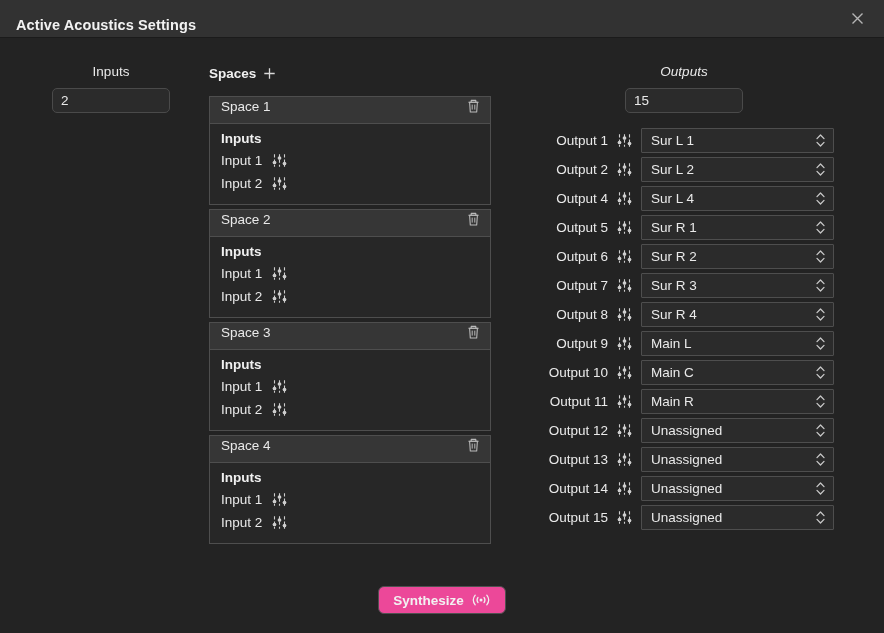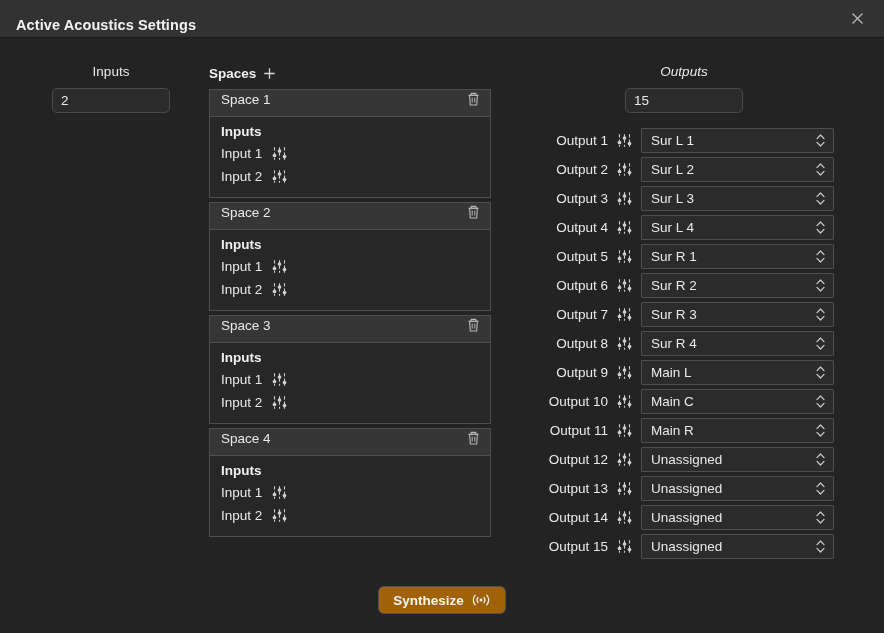--- a/index.html
+++ b/index.html
@@ -81,21 +81,21 @@
   .spaces-col {
     position: absolute;
     left: 209px;
     top: 26px;
     width: 282px;
   }
   .spaces-head {
     display: flex;
     align-items: center;
     gap: 7px;
-    margin-bottom: 7px;
+    margin-bottom: 14px;
     height: 18px;
   }
   .spaces-head-label {
     font-size: 13.5px;
     font-weight: bold;
     color: #f0f0f0;
   }
   .add-icon {
     cursor: pointer;
     display: flex;
@@ -198,21 +198,21 @@
   
   .footer {
     position: absolute;
     left: 0;
     right: 0;
     bottom: 19px;
     display: flex;
     justify-content: center;
   }
   .synth-btn {
-    background: #a16207;
+    background: #ec4899;
     border: 1px solid #505050;
     border-radius: 6px;
     height: 28px;
     padding: 0 14px;
     display: flex;
     align-items: center;
     gap: 7px;
     cursor: pointer;
   }
   .synth-label {
@@ -464,42 +464,20 @@
             <span class="select-value">Sur L 2</span>
             <span class="stepper-icon">
               <svg width="11" height="17" viewBox="0 0 11 17">
                 <path d="M2 6.6 L5.5 3.0 L9 6.6" stroke="#c8c8c8" stroke-width="1.3" fill="none" stroke-linecap="round" stroke-linejoin="round"></path>
                 <path d="M2 10.4 L5.5 14.0 L9 10.4" stroke="#c8c8c8" stroke-width="1.3" fill="none" stroke-linecap="round" stroke-linejoin="round"></path>
               </svg>
             </span>
           </div>
         </div>
         <div class="output-row">
-          <span class="output-label">Output 3</span>
-          <span class="fader-icon">
-            <svg width="17" height="17" viewBox="0 0 17 17">
-              <line x1="3.5" y1="2.2" x2="3.5" y2="14.8" stroke="#cfcfcf" stroke-width="1.1" stroke-dasharray="3.2 2.1"></line>
-              <circle cx="3.5" cy="10.5" r="1.85" fill="#cfcfcf"></circle>
-              <line x1="8.5" y1="2.2" x2="8.5" y2="14.8" stroke="#cfcfcf" stroke-width="1.1" stroke-dasharray="3.2 2.1"></line>
-              <circle cx="8.5" cy="6" r="1.85" fill="#cfcfcf"></circle>
-              <line x1="13.5" y1="2.2" x2="13.5" y2="14.8" stroke="#cfcfcf" stroke-width="1.1" stroke-dasharray="3.2 2.1"></line>
-              <circle cx="13.5" cy="11.5" r="1.85" fill="#cfcfcf"></circle>
-            </svg>
-          </span>
-          <div class="select-box">
-            <span class="select-value">Sur L 3</span>
-            <span class="stepper-icon">
-              <svg width="11" height="17" viewBox="0 0 11 17">
-                <path d="M2 6.6 L5.5 3.0 L9 6.6" stroke="#c8c8c8" stroke-width="1.3" fill="none" stroke-linecap="round" stroke-linejoin="round"></path>
-                <path d="M2 10.4 L5.5 14.0 L9 10.4" stroke="#c8c8c8" stroke-width="1.3" fill="none" stroke-linecap="round" stroke-linejoin="round"></path>
-              </svg>
-            </span>
-          </div>
-        </div>
-        <div class="output-row">
           <span class="output-label">Output 4</span>
           <span class="fader-icon">
             <svg width="17" height="17" viewBox="0 0 17 17">
               <line x1="3.5" y1="2.2" x2="3.5" y2="14.8" stroke="#cfcfcf" stroke-width="1.1" stroke-dasharray="3.2 2.1"></line>
               <circle cx="3.5" cy="10.5" r="1.85" fill="#cfcfcf"></circle>
               <line x1="8.5" y1="2.2" x2="8.5" y2="14.8" stroke="#cfcfcf" stroke-width="1.1" stroke-dasharray="3.2 2.1"></line>
               <circle cx="8.5" cy="6" r="1.85" fill="#cfcfcf"></circle>
               <line x1="13.5" y1="2.2" x2="13.5" y2="14.8" stroke="#cfcfcf" stroke-width="1.1" stroke-dasharray="3.2 2.1"></line>
               <circle cx="13.5" cy="11.5" r="1.85" fill="#cfcfcf"></circle>
             </svg>

